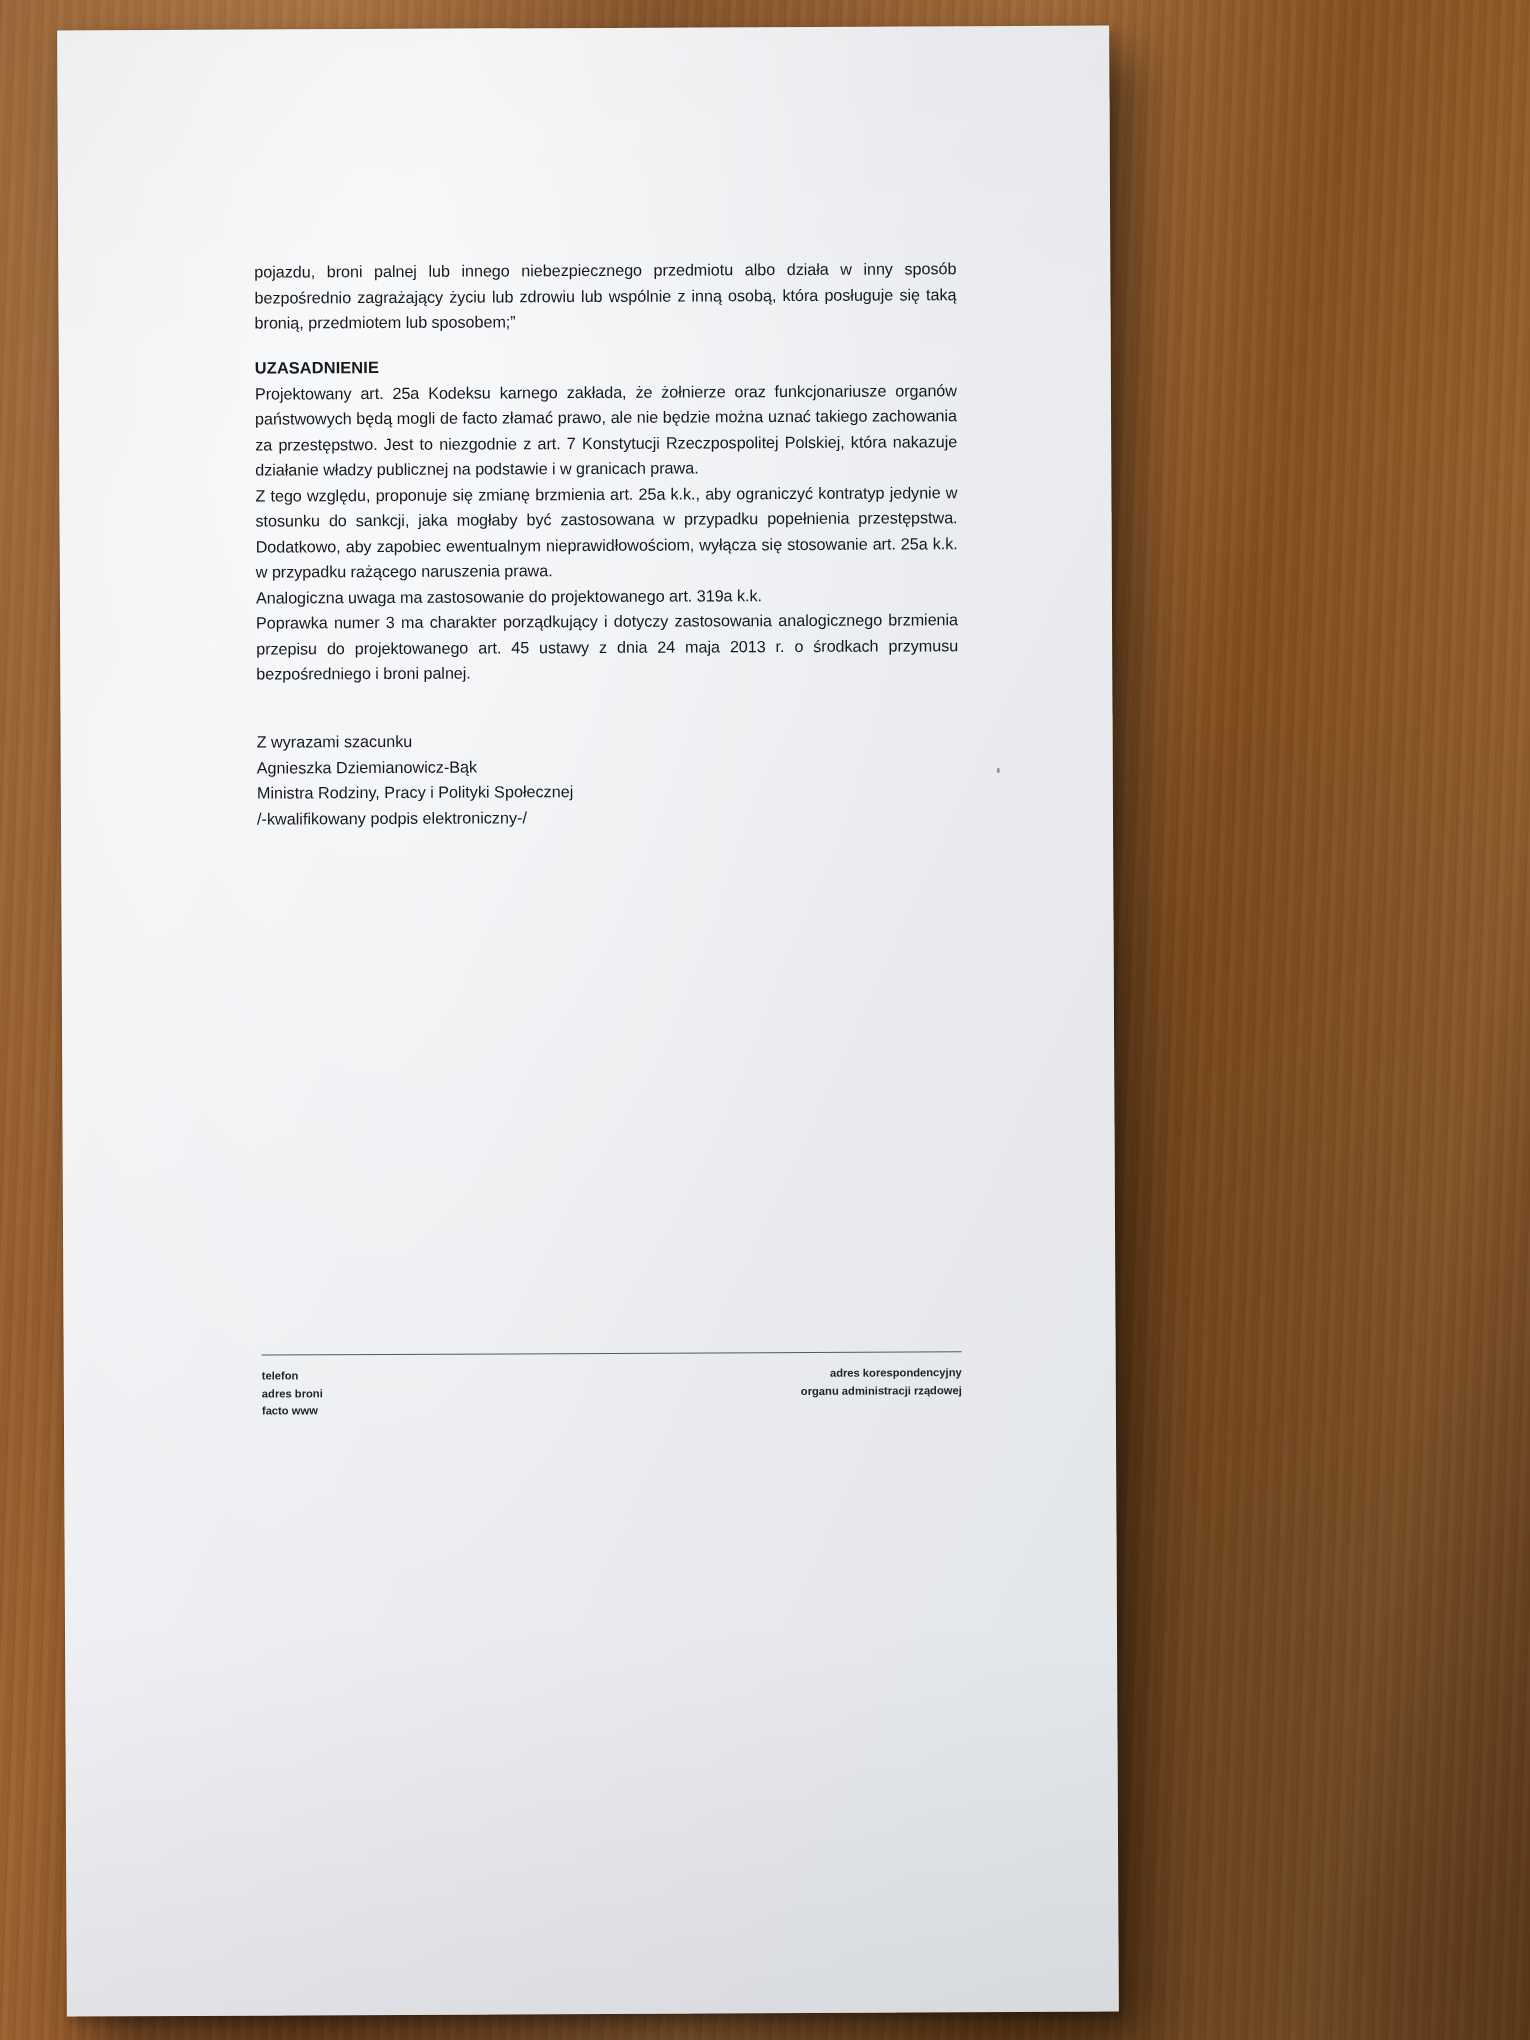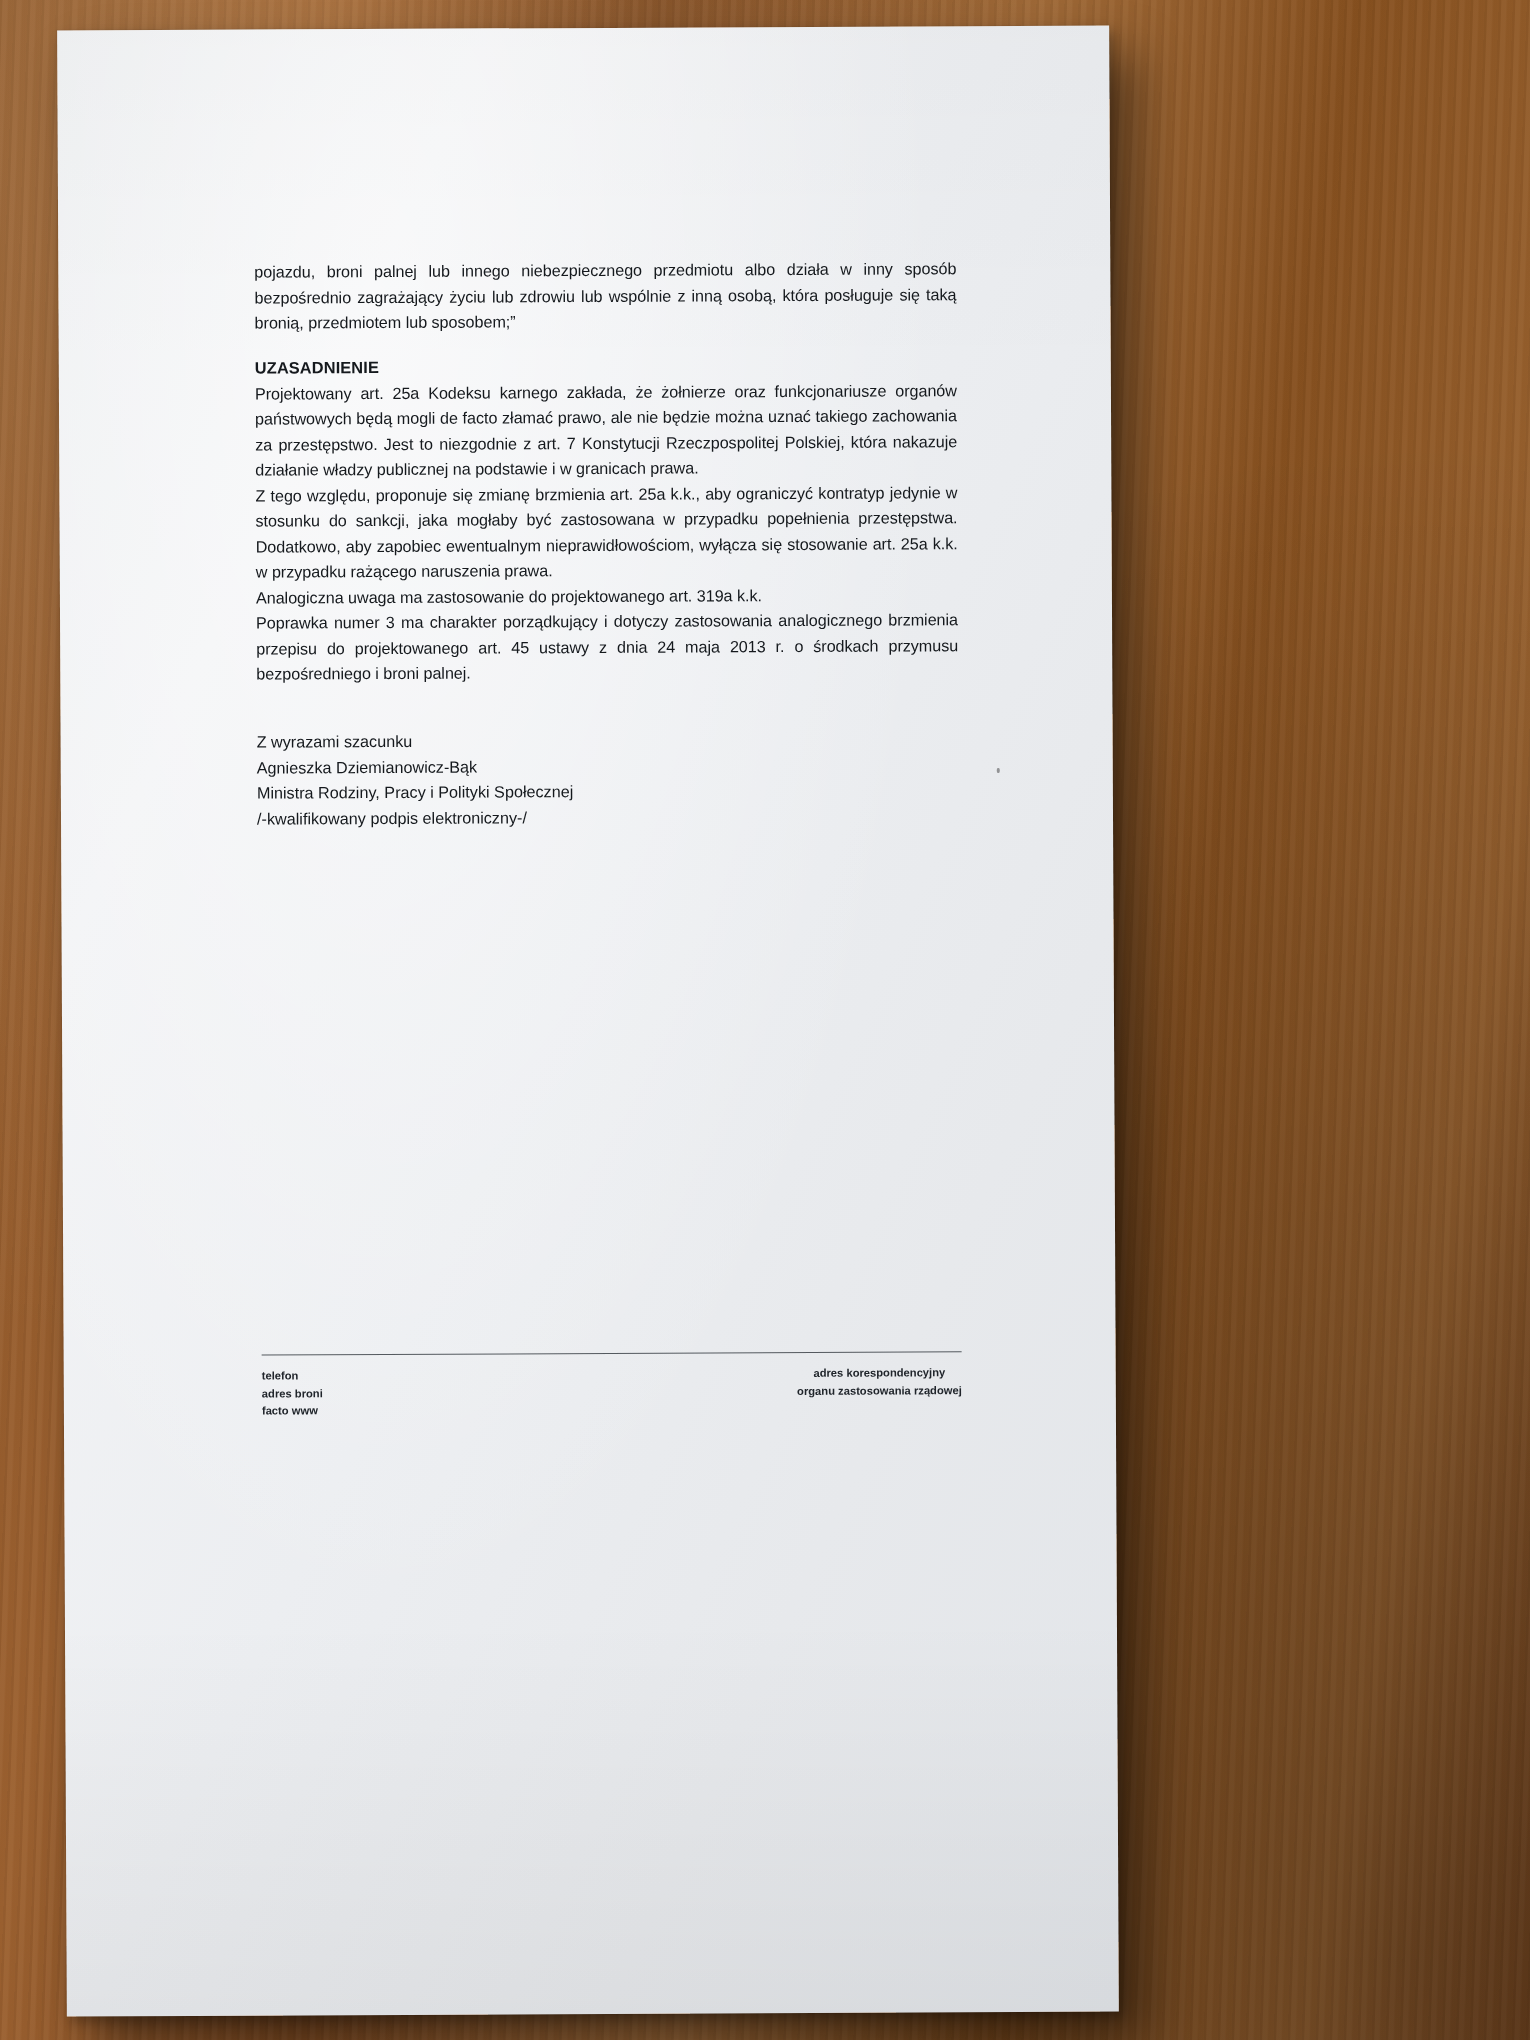--- a/index.html
+++ b/index.html
@@ -122,21 +122,21 @@
     left: 198px;
     top: 1338px;
     width: 700px;
     display: flex;
     justify-content: space-between;
     color: #20252b;
     font-size: 11.2px;
     line-height: 17.5px;
   }
   .footer-col div { white-space: nowrap; font-weight: bold; }
-  .footer-right { text-align: center; }
+  .footer-right { text-align: right; }
 
   
   .speck {
     position: absolute;
     left: 936px;
     top: 742px;
     width: 3px;
     height: 5px;
     background: rgba(40,40,40,0.45);
     border-radius: 40%;
@@ -174,17 +174,17 @@
   <div class="footer-rule"></div>
 
   <div class="footer">
     <div class="footer-col">
       <div>telefon</div>
       <div>adres broni</div>
       <div>facto www</div>
     </div>
     <div class="footer-col footer-right">
       <div>adres korespondencyjny</div>
-      <div>organu zastosowania rządowej</div>
+      <div>organu administracji rządowej</div>
     </div>
   </div>
 
 </div>
 
 </body></html>

